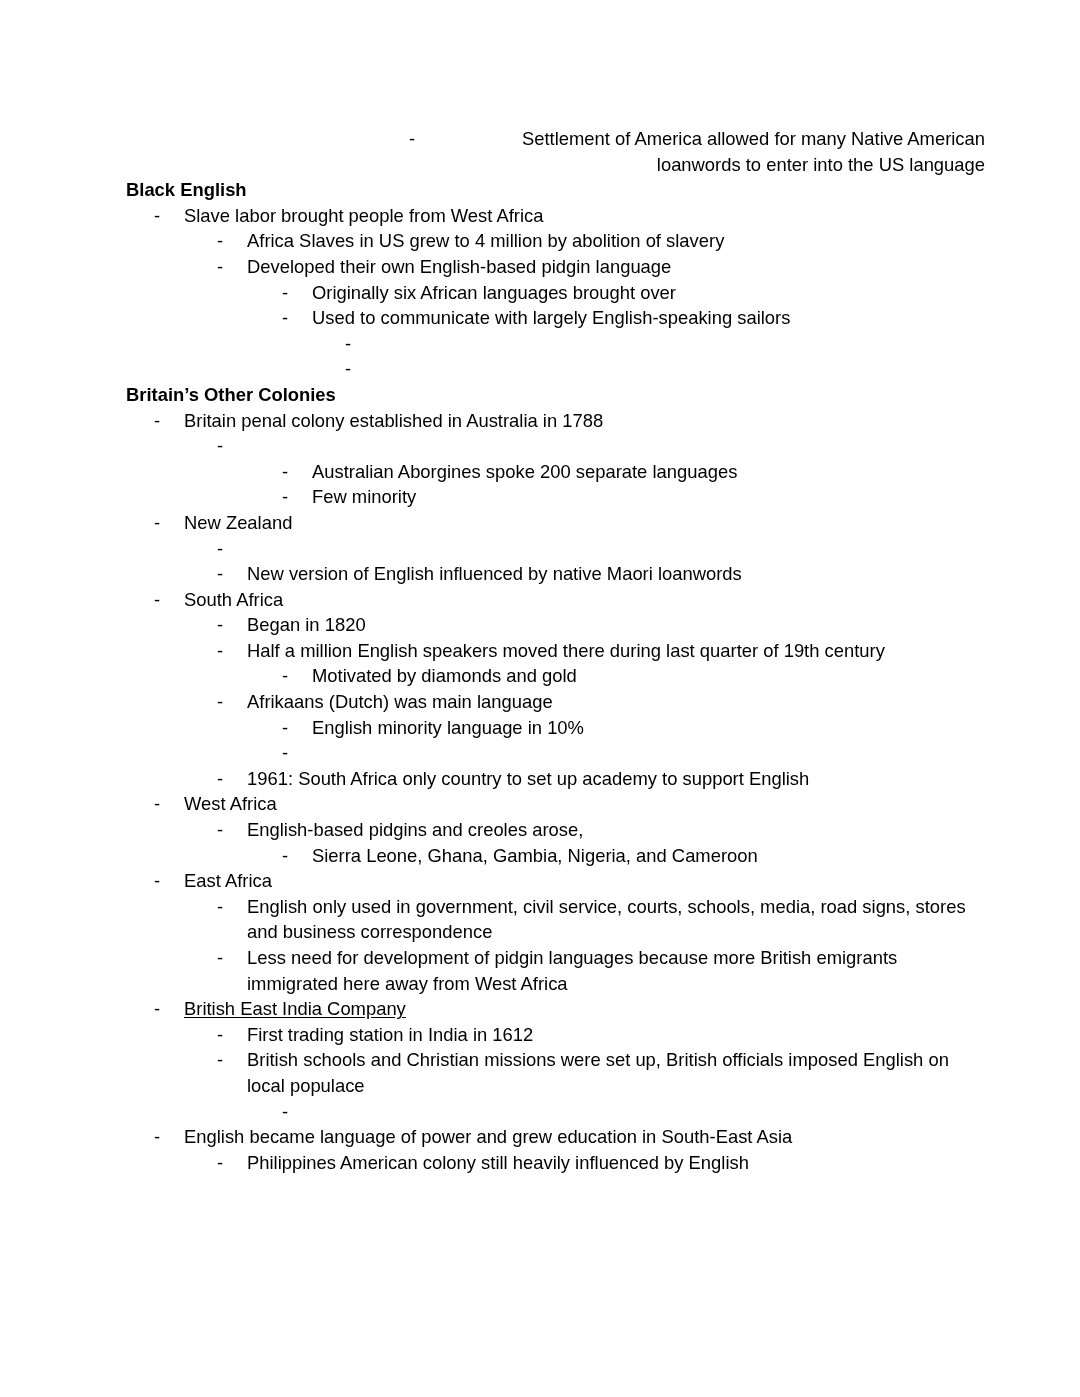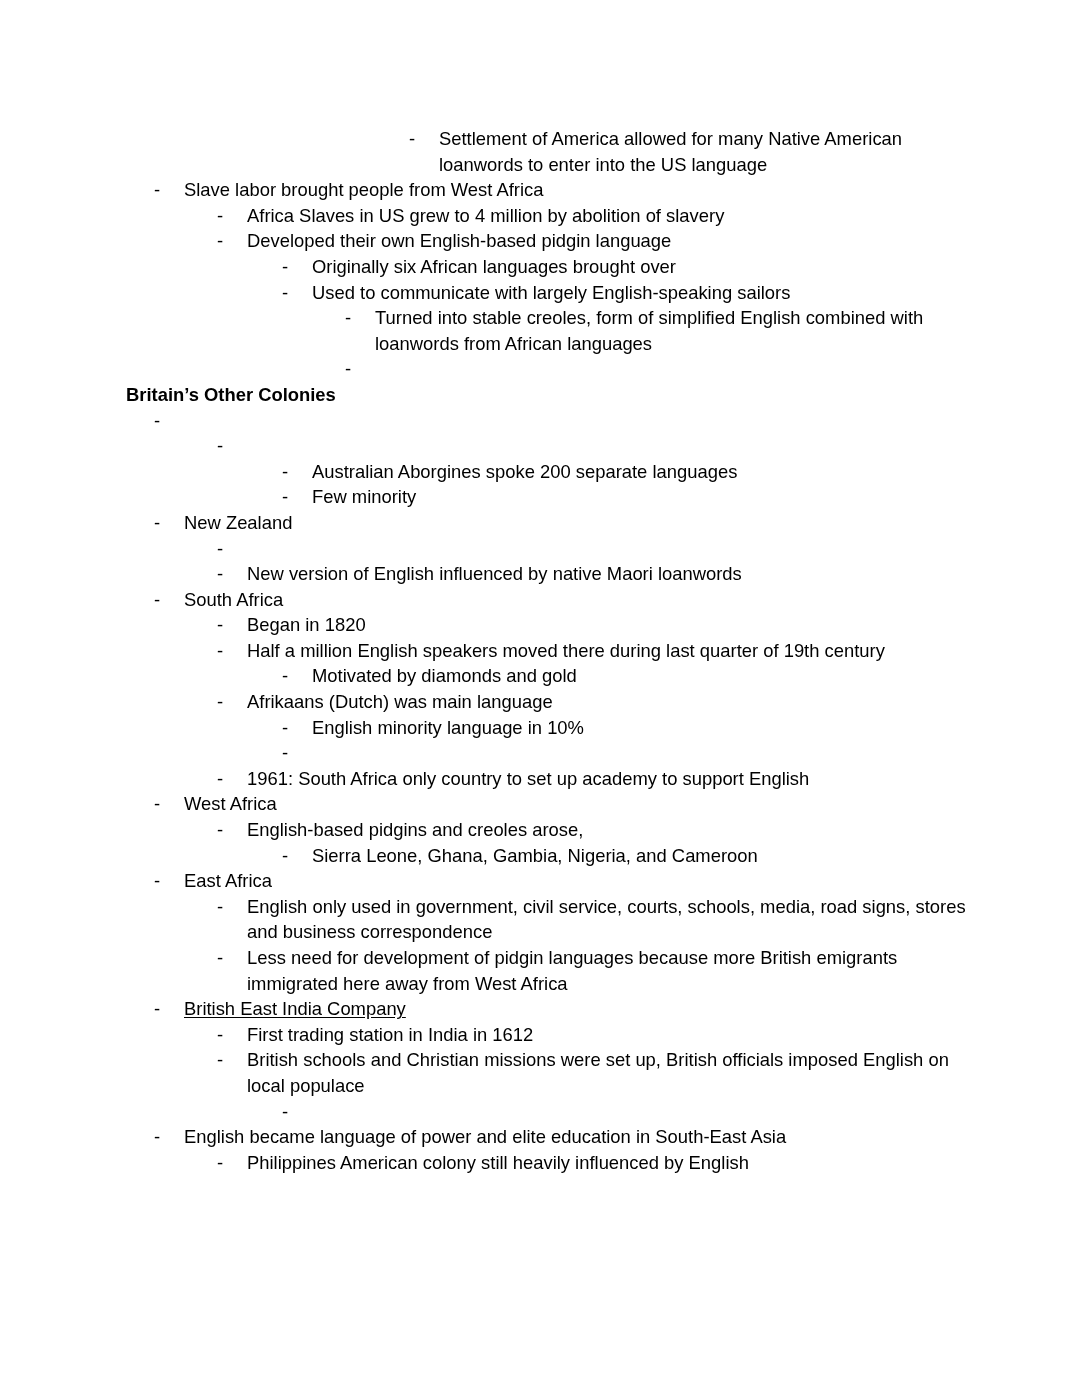--- a/index.html
+++ b/index.html
@@ -50,21 +50,21 @@
   
   .lv1 { padding-left: 154px; }
   .lv1 .txt { max-width: 800px; }
   .lv2 { padding-left: 217px; }
   .lv2 .txt { max-width: 740px; }
   .lv3 { padding-left: 282px; }
   .lv3 .txt { max-width: 672px; }
   .lv4 { padding-left: 345px; }
   .lv4 .txt { max-width: 610px; }
   .lv5 { padding-left: 409px; }
-  .lv5 .txt { max-width: 546px; }
+  .lv5 .txt { max-width: 546px; text-align: right; }
 
   
   .heading {
     font-size: 18.4px;
     line-height: 25.6px;
     font-weight: bold;
     padding-left: 126px;
   }
 
   .u { text-decoration: underline; text-underline-offset: 2px; }
@@ -74,20 +74,21 @@
 </style>
 </head>
 <body>
 
 <div class="page">
   <div class="doc-body" id="doc-body">
       <div class="line lv5">
         <span class="dash">-</span>
         <span class="txt">Settlement of America allowed for many Native American loanwords to enter into the US language</span>
       </div>
+      <div class="heading">Black English</div>
       <div class="line lv1">
         <span class="dash">-</span>
         <span class="txt">Slave labor brought people from West Africa</span>
       </div>
       <div class="line lv2">
         <span class="dash">-</span>
         <span class="txt">Africa Slaves in US grew to 4 million by abolition of slavery</span>
       </div>
       <div class="line lv2">
         <span class="dash">-</span>
@@ -96,29 +97,29 @@
       <div class="line lv3">
         <span class="dash">-</span>
         <span class="txt">Originally six African languages brought over</span>
       </div>
       <div class="line lv3">
         <span class="dash">-</span>
         <span class="txt">Used to communicate with largely English-speaking sailors</span>
       </div>
       <div class="line lv4">
         <span class="dash">-</span>
-        <span class="txt">Turned into stable creoles, form of simplified English combined with loanwords from African languages</span>
       </div>
       <div class="line lv4 empty">
         <span class="dash">-</span>
         <span class="txt"></span>
       </div>
       <div class="heading">Britain’s Other Colonies</div>
       <div class="line lv1">
         <span class="dash">-</span>
+        <span class="txt">Britain penal colony established in Australia in 1788</span>
       </div>
       <div class="line lv2">
         <span class="dash">-</span>
       </div>
       <div class="line lv3">
         <span class="dash">-</span>
         <span class="txt">Australian Aborgines spoke 200 separate languages</span>
       </div>
       <div class="line lv3">
         <span class="dash">-</span>
@@ -200,20 +201,20 @@
       </div>
       <div class="line lv2">
         <span class="dash">-</span>
         <span class="txt">British schools and Christian missions were set up, British officials imposed English on local populace</span>
       </div>
       <div class="line lv3">
         <span class="dash">-</span>
       </div>
       <div class="line lv1">
         <span class="dash">-</span>
-        <span class="txt">English became language of power and elite education in South-East Asia</span>
+        <span class="txt">English became language of power and grew education in South-East Asia</span>
       </div>
       <div class="line lv2">
         <span class="dash">-</span>
         <span class="txt">Philippines American colony still heavily influenced by English</span>
       </div>
     </div>
 </div>
 
 </body></html>

